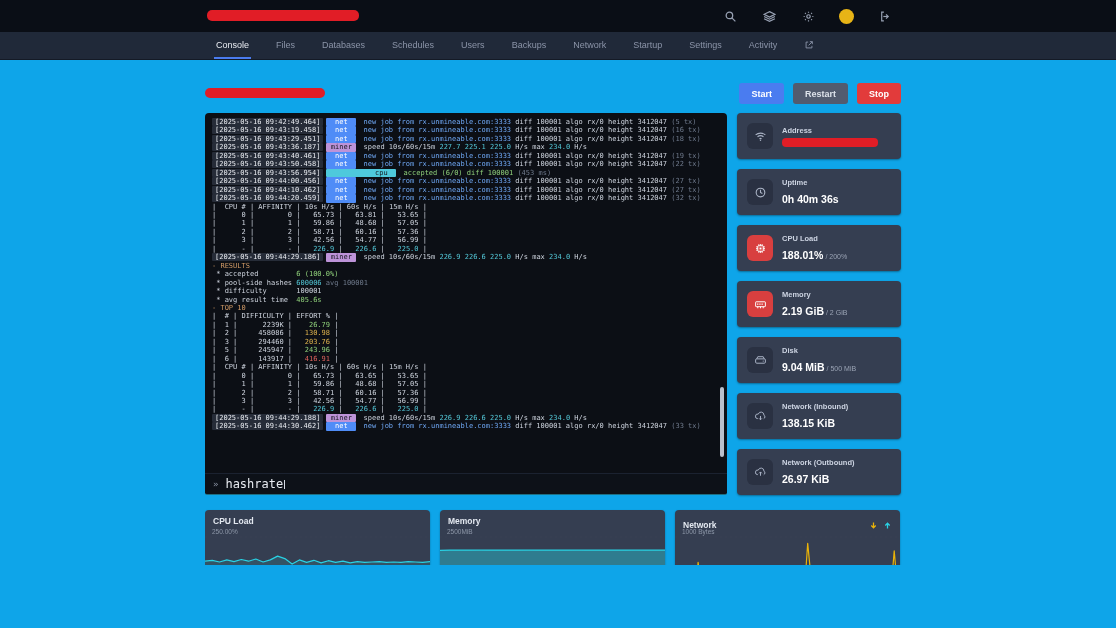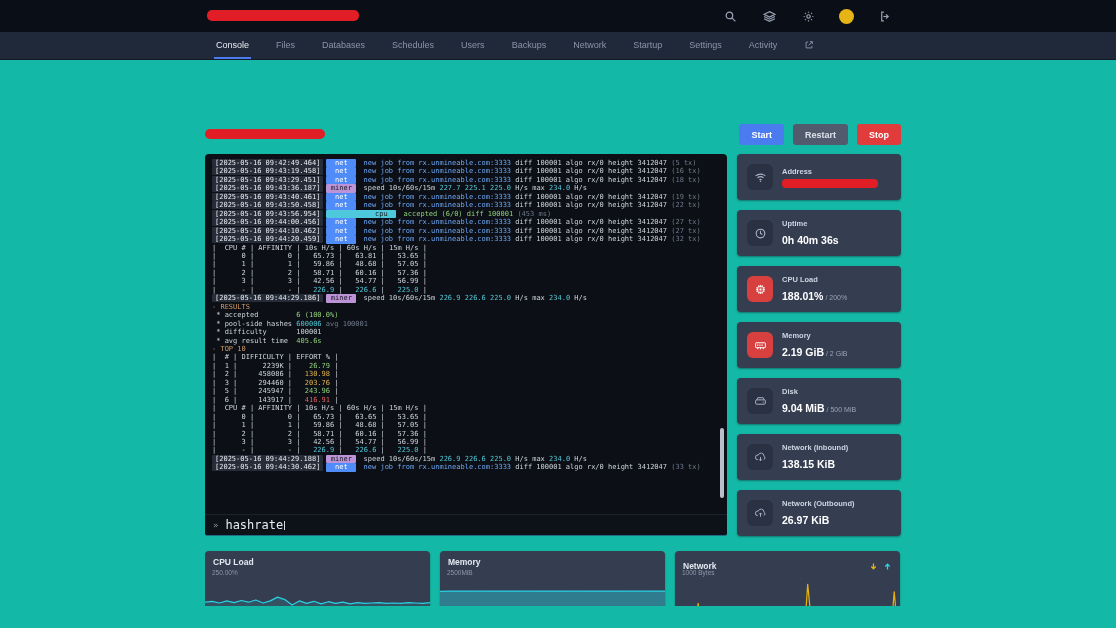--- a/index.html
+++ b/index.html
@@ -1,35 +1,35 @@
 <!DOCTYPE html>
 <html><head>
 <meta charset="utf-8">
 <style>
   html,body{margin:0;padding:0;background:#10141f;}
   body{width:1116px;height:628px;overflow:hidden;font-family:"Liberation Sans",sans-serif;-webkit-font-smoothing:antialiased;}
-  #app{position:relative;width:1116px;height:628px;background:#14b8a6;overflow:hidden;text-decoration:underline;}
+  #app{position:relative;width:1116px;height:628px;background:#0ea5e9;overflow:hidden;text-decoration:underline;}
 
   
   .navbar{position:absolute;top:0;left:0;right:0;height:32px;background:#0a0e16;}
   .logo-redacted{position:absolute;left:207px;top:10px;width:152px;height:11px;background:#e11d26;border-radius:5px;}
   .nav-icons{position:absolute;left:718px;top:0;height:32px;display:flex;align-items:center;gap:15px;}
   .nav-icon{width:24px;height:24px;display:flex;align-items:center;justify-content:center;color:#98a1b3;cursor:pointer;}
   .nav-icon svg{width:13px;height:13px;}
   .nav-icon.avatar{width:15px;height:15px;border-radius:50%;margin:0 4px;}
 
   
   .subnav{position:absolute;top:32px;left:0;right:0;height:27px;background:#202939;border-bottom:1px solid #141a26;}
   .tab-bar{margin-left:214px;height:100%;display:flex;gap:23px;}
   .tab{font-size:9px;color:#8b94a8;display:flex;align-items:center;padding:0 2px;border-bottom:2px solid transparent;cursor:pointer;text-decoration:none;}
   .tab.active{color:#e9ecf2;border-bottom-color:#4a7cf0;}
   .tab.ext svg{width:10px;height:10px;}
 
   
-  .content{position:absolute;top:59px;left:205px;width:700px;height:506px;overflow:hidden;margin-top:41px;}
+  .content{position:absolute;top:59px;left:205px;width:700px;height:506px;overflow:hidden;}
   .page-header{position:absolute;top:24px;left:0;right:4px;height:28px;}
   .title-redacted{position:absolute;left:0;top:5px;width:120px;height:10px;background:#e11d26;border-radius:5px;}
   .power-buttons{position:absolute;right:0;top:0;display:flex;gap:9px;}
   .btn{font-family:"Liberation Sans",sans-serif;font-size:9px;font-weight:bold;color:#fff;height:21px;padding:0 12px;border:none;border-radius:3px;cursor:pointer;}
   .btn.primary{background:#4a7cf0;}
   .btn.secondary{background:#525b6e;color:#dde2ea;}
   .btn.danger{background:#e23b3b;}
 
   
   .console-panel{position:absolute;top:54px;left:0;width:522px;height:360px;background:#0c0f15;border-radius:4px 4px 0 0;overflow:hidden;}

